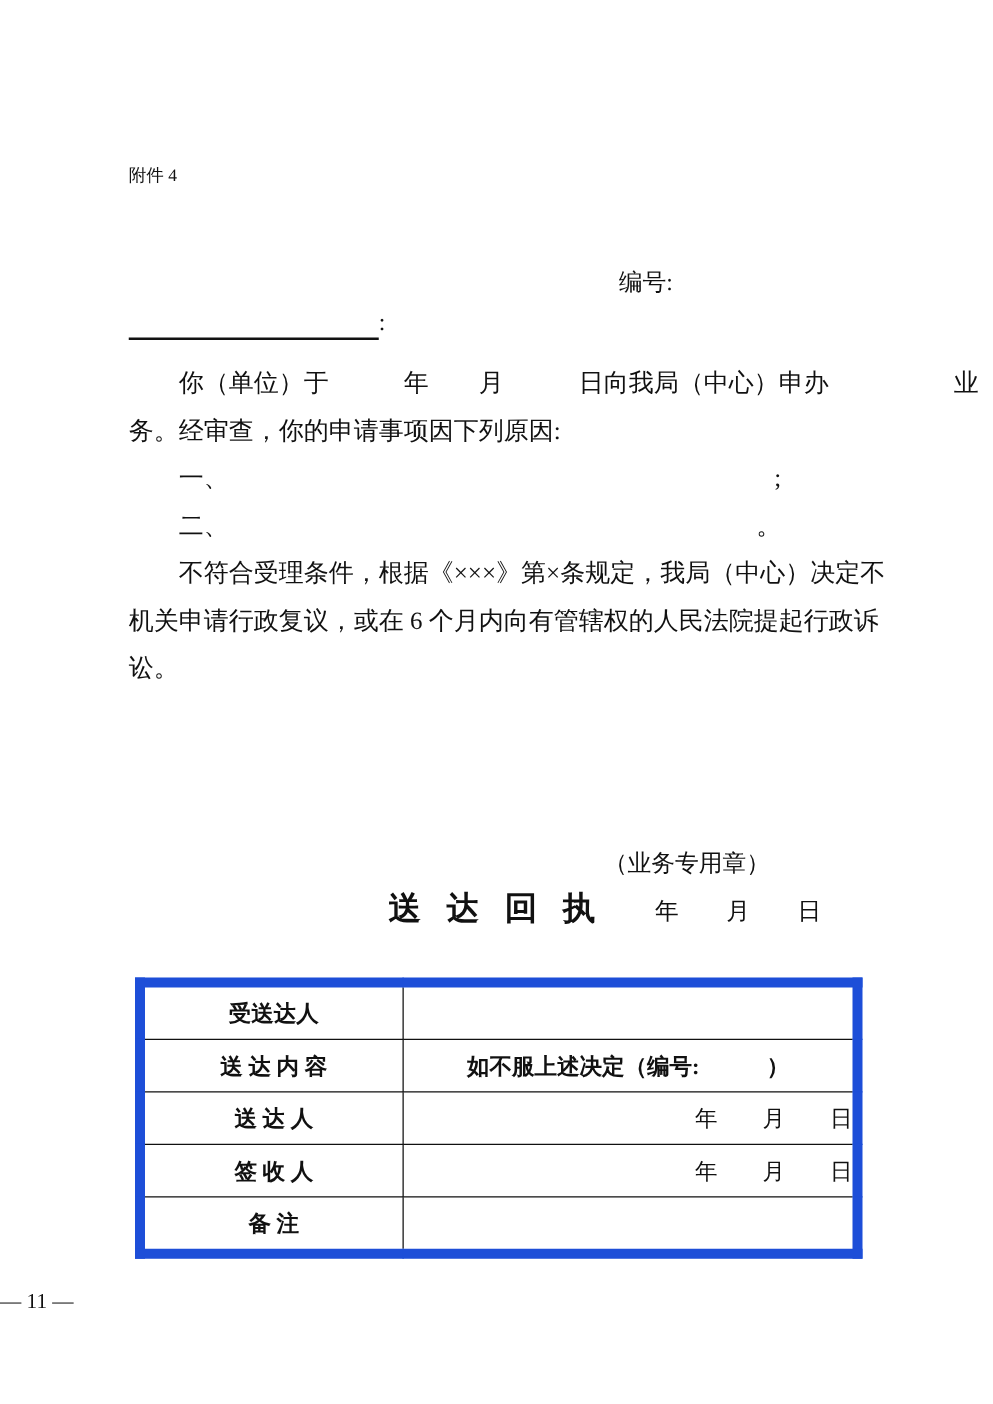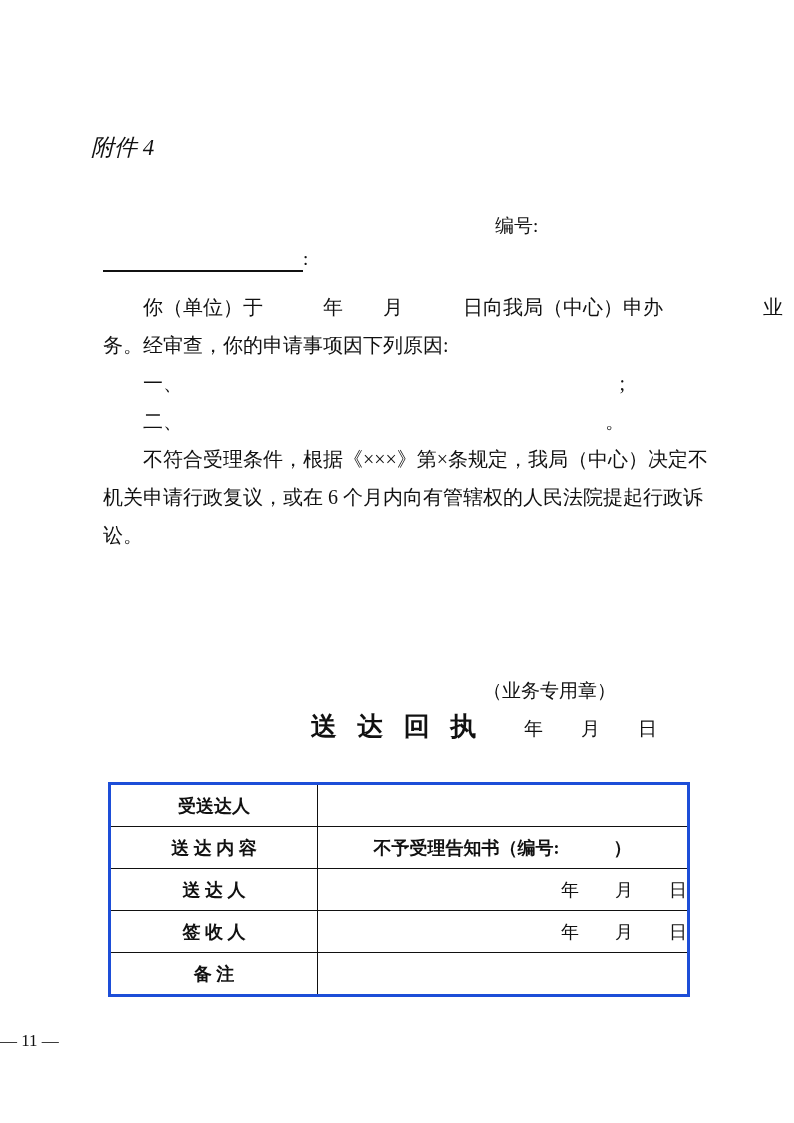--- a/index.html
+++ b/index.html
@@ -5,21 +5,21 @@
   html,body { margin:0; padding:0; background:#ffffff; }
   .page {
     position:relative;
     width:794px; height:1123px;
     background:#ffffff;
     color:#111;
     font-family:"Liberation Serif","DejaVu Serif",serif;
     overflow:hidden;
   }
   .abs { position:absolute; }
-  .attachment { left:91px; top:132px; font-size:23px;font-style:italic; }
+  .attachment { left:103px; top:132px; font-size:14px; }
   .doc-title {
     left:0; right:0; top:169px;
     text-align:center;
     font-size:22px; font-weight:bold;
     letter-spacing:1px;
   }
   .number { left:495px; top:213px; font-size:19px; }
   .addressee { left:103px; top:246px; font-size:19px; height:26px; }
   .addressee .blank {
     display:inline-block;
@@ -46,21 +46,21 @@
     letter-spacing:7px;
   }
   table.receipt {
     position:absolute;
     left:108px; top:782px;
     width:582px;
     border-collapse:collapse;
     table-layout:fixed;
   }
   table.receipt, table.receipt td { border:1px solid #111; }
-  table.receipt { border:3px solid #1d4ed8; }
+  table.receipt { border:8px solid #1d4ed8; }
   table.receipt td { height:41px; font-size:18px; padding:0; }
   td.row-label {
     width:206px;
     text-align:center;
     font-weight:bold;
     white-space:pre;
   }
   td.cell-center { text-align:center; font-weight:bold; white-space:pre; }
   td.cell-date { text-align:right; padding-right:32px; white-space:pre; }
   .page-num {
@@ -106,21 +106,21 @@
   <div class="abs receipt-title">送 达 回 执</div>
 
   <table class="receipt">
     <tbody>
       <tr>
         <td class="row-label">受送达人</td>
         <td class="cell-center"></td>
       </tr>
       <tr>
         <td class="row-label">送 达 内 容</td>
-        <td class="cell-center">不予受理告知书（编号:　　　）</td>
+        <td class="cell-center">如不服上述决定（编号:　　　）</td>
       </tr>
       <tr>
         <td class="row-label">送 达 人</td>
         <td class="cell-date">年　　月　　日</td>
       </tr>
       <tr>
         <td class="row-label">签 收 人</td>
         <td class="cell-date">年　　月　　日</td>
       </tr>
       <tr>

